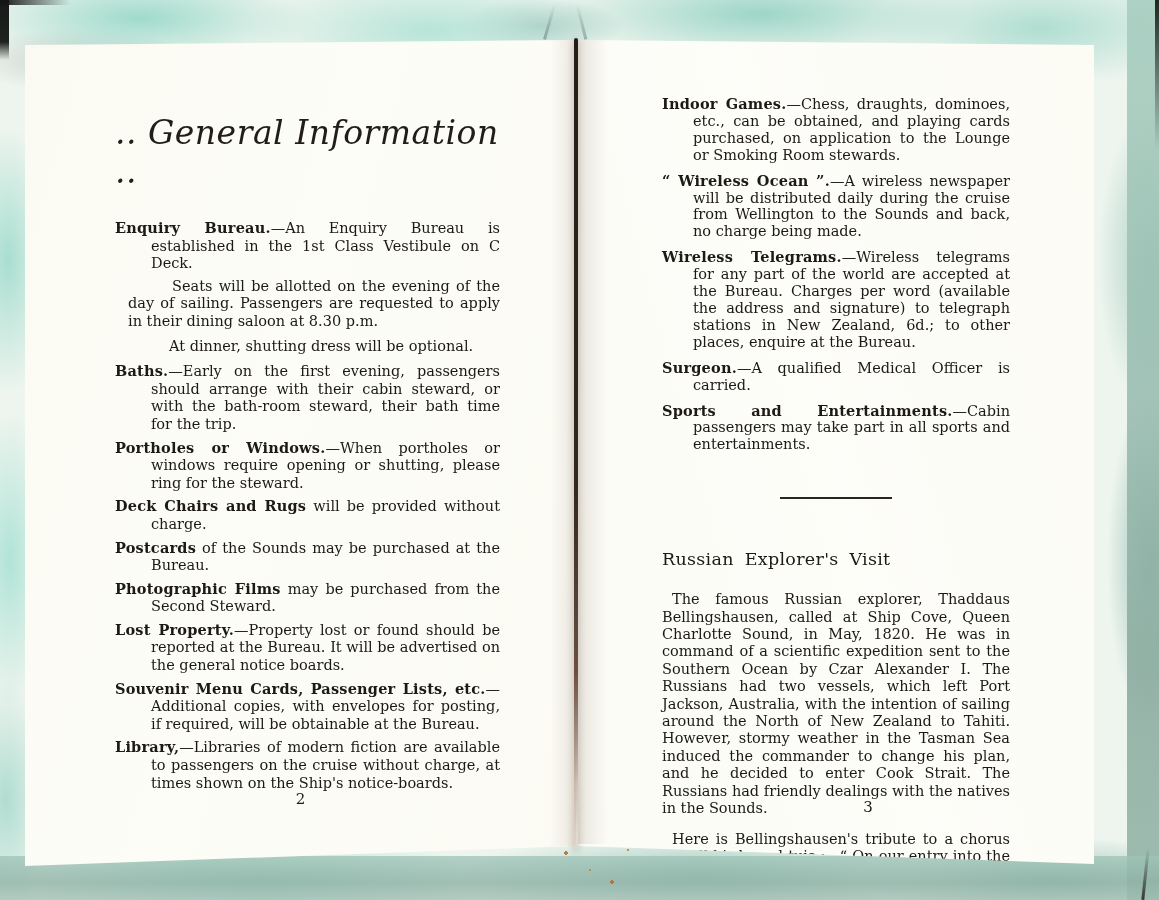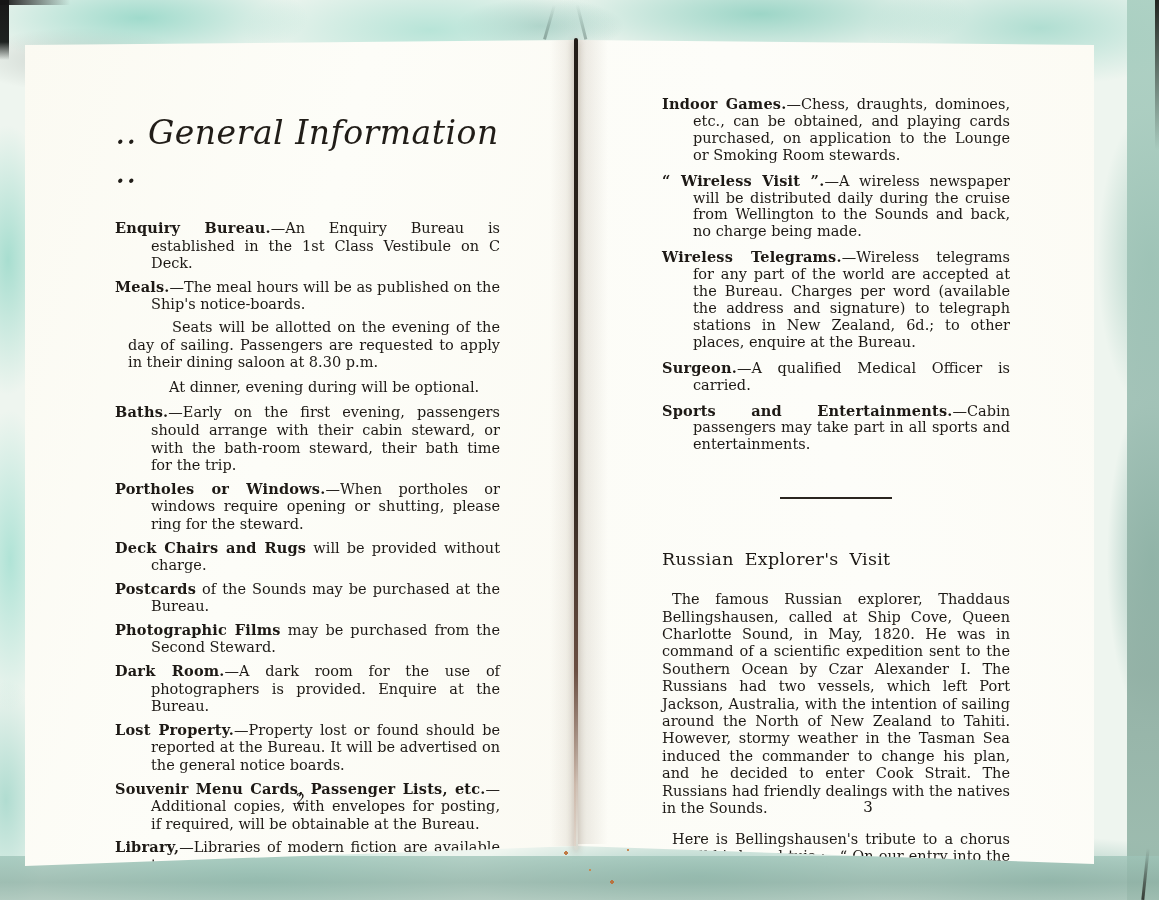--- a/index.html
+++ b/index.html
@@ -104,42 +104,40 @@
   <div class="corner-crease-br"></div>
   <div class="crease-left"></div>
   <div class="crease-right"></div>
   <div class="rust-dots"></div>
 
   <div class="page left-page">
     <div class="lp-inner">
       <h1 class="lp-title">.. General Information ..</h1>
 
       <p class="entry"><b>Enquiry Bureau.</b><span>—</span><span>An Enquiry Bureau is established in the 1st Class Vestibule on C Deck.</span></p>
-      <p class="entry"><b>Meals.</b><span>—</span><span>The meal hours will be as published on the Ship's notice-boards.</span></p>
       <p class="subpara">Seats will be allotted on the evening of the day of sailing.  Passengers are requested to apply in their dining saloon at 8.30 p.m.</p>
-      <p class="subpara2">At dinner, evening during will be optional.</p>
+      <p class="subpara2">At dinner, shutting dress will be optional.</p>
       <p class="entry"><b>Baths.</b><span>—</span><span>Early on the first evening, passengers should arrange with their cabin steward, or with the bath-room steward, their bath time for the trip.</span></p>
       <p class="entry"><b>Portholes or Windows.</b><span>—</span><span>When portholes or windows require opening or shutting, please ring for the steward.</span></p>
       <p class="entry"><b>Deck Chairs and Rugs</b><span> </span><span>will be provided without charge.</span></p>
       <p class="entry"><b>Postcards</b><span> </span><span>of the Sounds may be purchased at the Bureau.</span></p>
       <p class="entry"><b>Photographic Films</b><span> </span><span>may be purchased from the Second Steward.</span></p>
-      <p class="entry"><b>Dark Room.</b><span>—</span><span>A dark room for the use of photographers is provided.  Enquire at the Bureau.</span></p>
       <p class="entry"><b>Lost Property.</b><span>—</span><span>Property lost or found should be reported at the Bureau.  It will be advertised on the general notice boards.</span></p>
       <p class="entry"><b>Souvenir Menu Cards, Passenger Lists, etc.</b><span>—</span><span>Additional copies, with envelopes for posting, if required, will be obtainable at the Bureau.</span></p>
       <p class="entry"><b>Library,</b><span>—</span><span>Libraries of modern fiction are available to passengers on the cruise without charge, at times shown on the Ship's notice-boards.</span></p>
 
       <div class="pagenum">2</div>
     </div>
   </div>
 
   <div class="page right-page">
     <div class="rp-inner">
 
       <p class="entry"><b>Indoor Games.</b><span>—</span><span>Chess, draughts, dominoes, etc., can be obtained, and playing cards purchased, on application to the Lounge or Smoking Room stewards.</span></p>
-      <p class="entry"><b>“ Wireless Visit ”.</b><span>—</span><span>A wireless newspaper will be distributed daily during the cruise from Wellington to the Sounds and back, no charge being made.</span></p>
+      <p class="entry"><b>“ Wireless Ocean ”.</b><span>—</span><span>A wireless newspaper will be distributed daily during the cruise from Wellington to the Sounds and back, no charge being made.</span></p>
       <p class="entry"><b>Wireless Telegrams.</b><span>—</span><span>Wireless telegrams for any part of the world are accepted at the Bureau.  Charges per word (available the address and signature) to telegraph stations in New Zealand, 6d.; to other places, enquire at the Bureau.</span></p>
       <p class="entry"><b>Surgeon.</b><span>—</span><span>A qualified Medical Officer is carried.</span></p>
       <p class="entry"><b>Sports and Entertainments.</b><span>—</span><span>Cabin passengers may take part in all sports and entertainments.</span></p>
 
       <hr class="divider">
 
       <h2 class="section-heading">Russian Explorer's Visit</h2>
 
       <p class="rp-para">The famous Russian explorer, Thaddaus Bellingshausen, called at Ship Cove, Queen Charlotte Sound, in May, 1820.  He was in command of a scientific expedition sent to the Southern Ocean by Czar Alexander I.  The Russians had two vessels, which left Port Jackson, Australia, with the intention of sailing around the North of New Zealand to Tahiti.  However, stormy weather in the Tasman Sea induced the commander to change his plan, and he decided to enter Cook Strait.  The Russians had friendly dealings with the natives in the Sounds.</p>
       <p class="rp-para">Here is Bellingshausen's tribute to a chorus of bell-birds and tuis :—“ On our entry into the bay (Ship Cove) we were struck by the song of the birds which resembled the sounds of a piano and a flute.  It enraptured our ear, long disused to such pleasure ”.</p>

